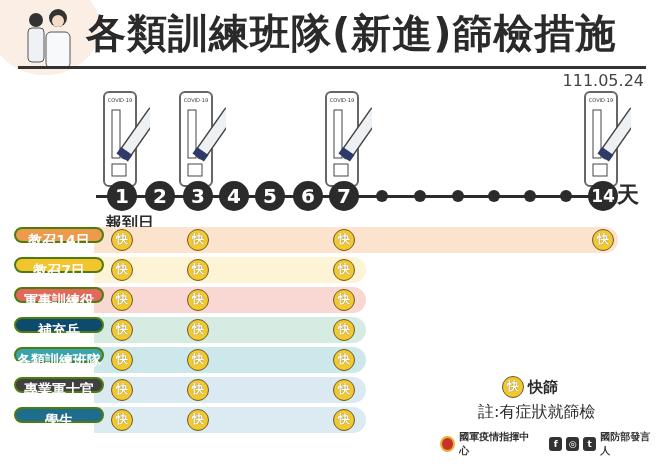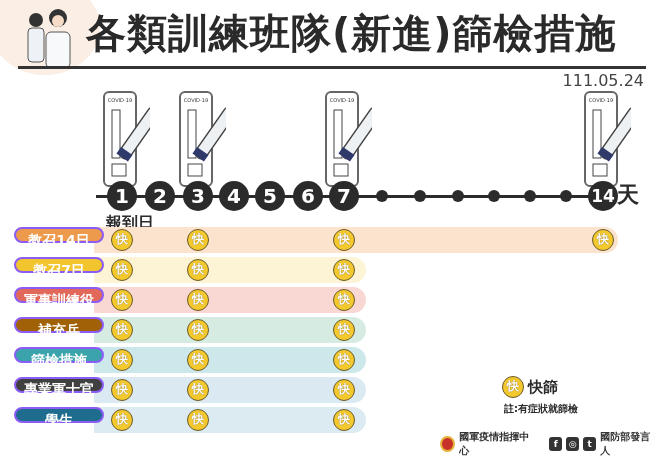--- a/index.html
+++ b/index.html
@@ -10,25 +10,25 @@
 .title-rule{position:absolute;left:18px;top:66px;width:628px;height:3px;background:#333}
 .date{position:absolute;right:12px;top:71px;font-size:16px;color:#444}
 .kit{position:absolute;top:90px;width:48px;height:100px}
 .timeline{position:absolute;left:96px;top:195px;width:520px;height:3px;background:#2b2b2b}
 .day{position:absolute;top:181px;width:30px;height:30px;border-radius:50%;background:#2b2b2b;color:#fff;font-weight:bold;font-size:20px;text-align:center;line-height:30px}
 .dot{position:absolute;top:190px;width:12px;height:12px;border-radius:50%;background:#2b2b2b}
 .unit{position:absolute;left:617px;top:180px;font-size:22px;font-weight:bold}
 .sub{position:absolute;left:106px;top:213px;font-size:16px;font-weight:bold}
 .row{position:absolute;left:14px;height:26px;width:100%}
 .bar{position:absolute;left:80px;top:0;height:26px;border-radius:0 13px 13px 0}
-.pill{position:absolute;left:0;top:0;width:90px;height:16px;border-radius:13px;border:2px solid #8b5cf6;color:#fff;font-weight:bold;font-size:14px;text-align:center;line-height:22px;white-space:nowrap}
+.pill{position:absolute;left:0;top:0;width:90px;height:16px;border-radius:13px;border:2px solid #4d7c0f;color:#fff;font-weight:bold;font-size:14px;text-align:center;line-height:22px;white-space:nowrap}
 .kuai{position:absolute;width:22px;height:22px;border-radius:50%;background:#f4c92e;border:1.5px solid #6b5a2a;color:#fff;font-size:12px;font-weight:bold;text-align:center;line-height:19px;top:2px;text-shadow:0 0 1px #6b5a2a}
 .legend{position:absolute;left:502px;top:376px;font-size:15px;font-weight:bold}
 .legend .kuai{position:relative;display:inline-block;top:0;vertical-align:middle;margin-right:4px}
-.note{position:absolute;left:504px;top:402px;font-size:10px;font-weight:bold}
+.note{position:absolute;left:478px;top:402px;font-size:16px;font-weight:normal}
 .footer{position:absolute;left:440px;top:430px;font-size:10px;font-weight:bold;color:#333;display:flex;align-items:center;gap:4px}
 .emblem{width:16px;height:16px;border-radius:50%;background:#c8302a;border:2px solid #e4b23a}
 .soc{width:14px;height:14px;border-radius:3px;background:#333;color:#fff;font-size:9px;text-align:center;line-height:14px}
 </style>
 </head>
 <body>
 
 <div class="blob"></div>
 <svg class="docs" viewBox="0 0 60 62">
   <circle cx="18" cy="14" r="7" fill="#333"></circle>
@@ -121,28 +121,28 @@
     </div>
     <div class="row" style="top: 287px;">
       <div class="bar" style="background: rgb(249, 216, 211); width: 272px;"></div>
       <div class="pill" style="background: rgb(226, 104, 90);">軍事訓練役</div>
       <div class="kuai" style="left: 97px;">快</div>
       <div class="kuai" style="left: 173px;">快</div>
       <div class="kuai" style="left: 319px;">快</div>
     </div>
     <div class="row" style="top: 317px;">
       <div class="bar" style="background: rgb(214, 236, 227); width: 272px;"></div>
-      <div class="pill" style="background: #a16207;">補充兵</div>
+      <div class="pill" style="background: #0c4a6e;">補充兵</div>
       <div class="kuai" style="left: 97px;">快</div>
       <div class="kuai" style="left: 173px;">快</div>
       <div class="kuai" style="left: 319px;">快</div>
     </div>
     <div class="row" style="top: 347px;">
       <div class="bar" style="background: rgb(205, 232, 234); width: 272px;"></div>
-      <div class="pill" style="background: rgb(58, 163, 171);">篩檢措施</div>
+      <div class="pill" style="background: rgb(58, 163, 171);">各類訓練班隊</div>
       <div class="kuai" style="left: 97px;">快</div>
       <div class="kuai" style="left: 173px;">快</div>
       <div class="kuai" style="left: 319px;">快</div>
     </div>
     <div class="row" style="top: 377px;">
       <div class="bar" style="background: rgb(219, 234, 242); width: 272px;"></div>
       <div class="pill" style="background: #404040; font-family: Liberation Mono, monospace;">專業軍士官</div>
       <div class="kuai" style="left: 97px;">快</div>
       <div class="kuai" style="left: 173px;">快</div>
       <div class="kuai" style="left: 319px;">快</div>

